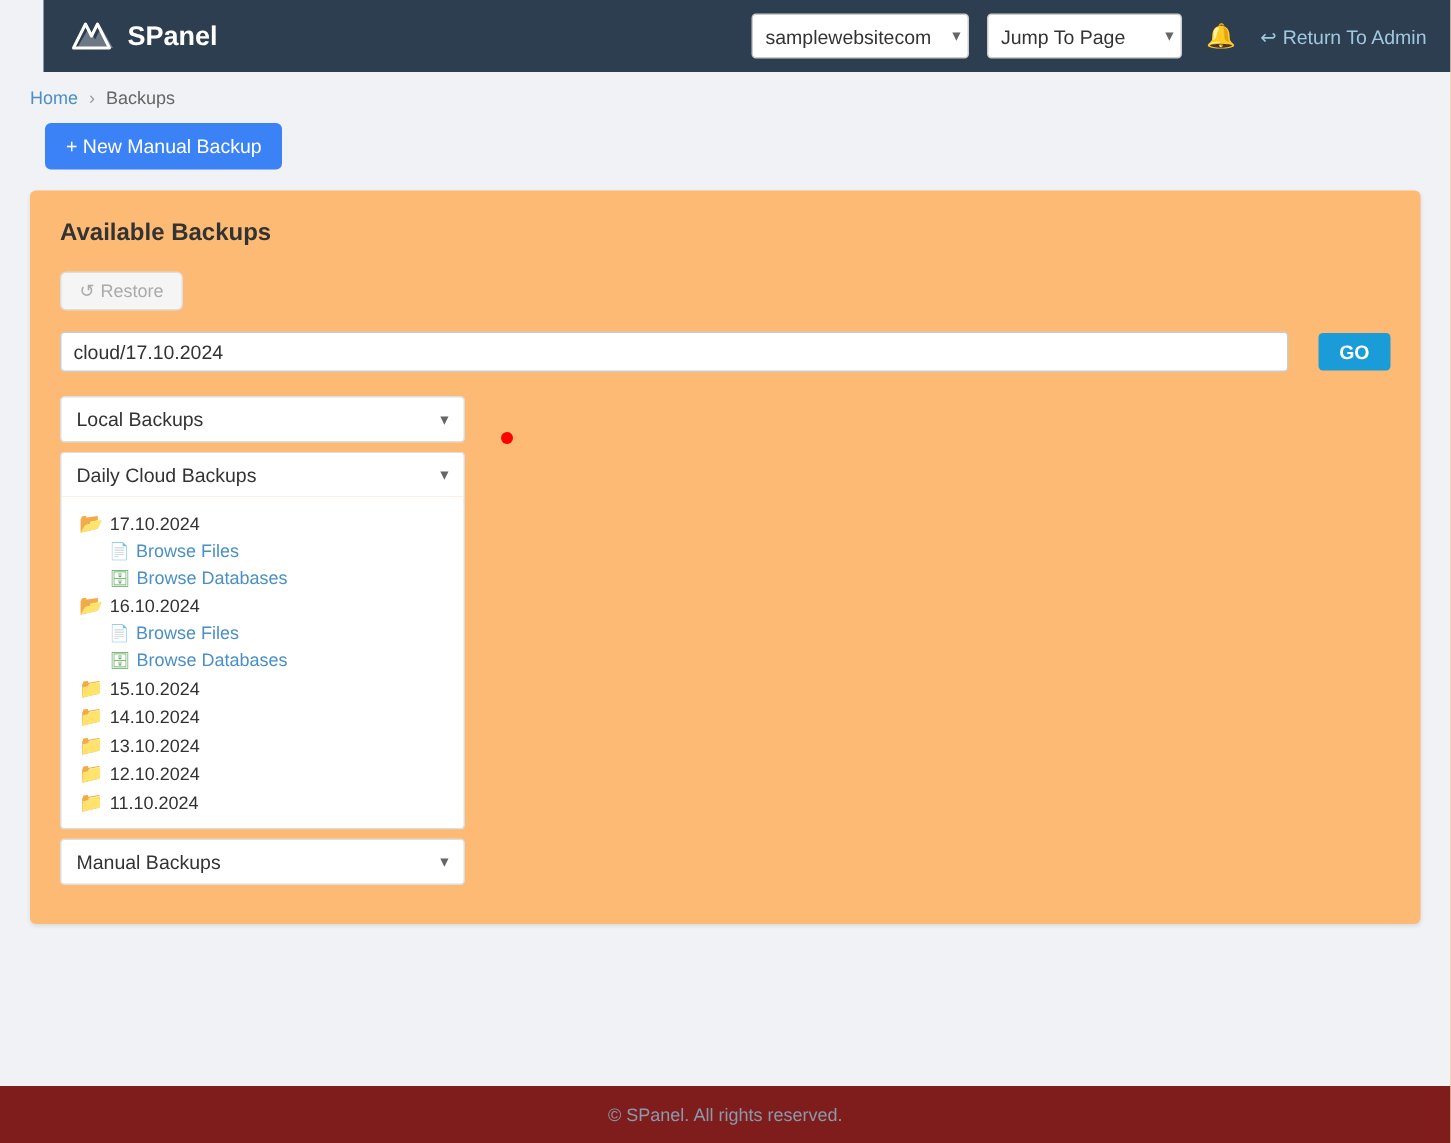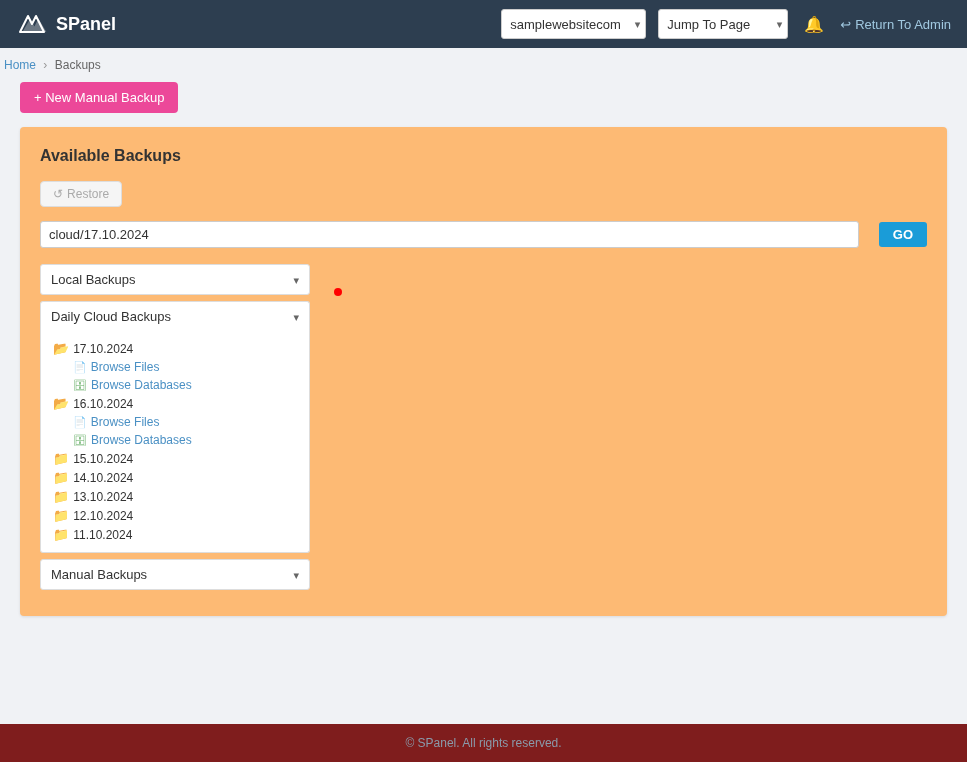--- a/index.html
+++ b/index.html
@@ -1,55 +1,55 @@
 <!DOCTYPE html>
 <html><head>
   <meta charset="utf-8">
   <style>
     * { margin: 0; padding: 0; box-sizing: border-box; }
     body { font-family: -apple-system, BlinkMacSystemFont, 'Segoe UI', Arial, sans-serif; font-size: 13px; background: #f0f2f5; min-height: 762px; display: flex; flex-direction: column; }
 
     
-    .header { background: #2d3e50; height: 48px; display: flex; align-items: center; padding: 0 16px; gap: 12px; }
+    .header { background: #2d3e50; height: 48px; display: flex; align-items: center; padding: 0 16px; gap: 12px; margin-left: 29px; }
     .logo-area { display: flex; align-items: center; gap: 8px; margin-right: auto; }
     .logo-icon { width: 32px; height: 24px; }
     .logo-text { color: white; font-size: 18px; font-weight: bold; }
     .header-select { background: white; border: 1px solid #ccc; border-radius: 3px; padding: 4px 24px 4px 8px; font-size: 13px; color: #333; appearance: none; -webkit-appearance: none; cursor: pointer; height: 30px; }
     .select-wrapper { position: relative; display: inline-block; }
     .select-wrapper::after { content: '▾'; position: absolute; right: 6px; top: 50%; transform: translateY(-50%); color: #666; pointer-events: none; font-size: 11px; }
     .bell-icon { color: #a0b0c0; font-size: 16px; cursor: pointer; padding: 4px; }
     .return-admin { color: #a0c8e0; font-size: 13px; cursor: pointer; white-space: nowrap; display: flex; align-items: center; gap: 4px; }
 
     
-    .breadcrumb-bar { padding: 10px 4px; font-size: 12px; color: #666; }
+    .breadcrumb-bar { padding: 10px 20px; font-size: 12px; color: #666; }
     .breadcrumb-bar a { color: #4a90c4; text-decoration: none; }
     .breadcrumb-sep { margin: 0 4px; color: #999; }
 
     
     .main { padding: 0 20px 20px 20px; flex: 1; }
-    .new-backup-btn { background: #ec4899; color: white; border: none; border-radius: 4px; padding: 8px 14px; font-size: 13px; cursor: pointer; display: inline-flex; align-items: center; gap: 5px; margin-bottom: 14px; }
+    .new-backup-btn { background: #3b82f6; color: white; border: none; border-radius: 4px; padding: 8px 14px; font-size: 13px; cursor: pointer; display: inline-flex; align-items: center; gap: 5px; margin-bottom: 14px; margin-left: 10px; }
 
     
     .card { background: #fdba74; border-radius: 4px; padding: 20px; box-shadow: 0 1px 3px rgba(0,0,0,0.1); }
     .card-title { font-size: 16px; font-weight: 600; color: #333; margin-bottom: 16px; }
 
     
     .restore-btn { background: #f5f5f5; color: #aaa; border: 1px solid #ddd; border-radius: 4px; padding: 5px 12px; font-size: 12px; cursor: not-allowed; display: inline-flex; align-items: center; gap: 4px; margin-bottom: 14px; }
 
     
     .path-row { display: flex; align-items: center; gap: 20px; margin-bottom: 16px; }
     .path-input { flex: 1; border: 1px solid #ccc; border-radius: 3px; padding: 5px 8px; font-size: 13px; color: #333; background: white; }
     .go-btn { background: #1a9cd8; color: white; border: none; border-radius: 3px; padding: 5px 14px; font-size: 13px; cursor: pointer; font-weight: 700; }
 
     
     .content-row { display: flex; gap: 20px; }
 
     
     .left-panel { width: 270px; flex-shrink: 0; }
-    .accordion-header { background: white; border: 1px solid #ddd; border-radius: 3px; padding: 7px 10px; display: flex; justify-content: space-between; align-items: flex-end; cursor: pointer; margin-bottom: 6px; color: #333; font-size: 13px; }
+    .accordion-header { background: white; border: 1px solid #ddd; border-radius: 3px; padding: 7px 10px; display: flex; justify-content: space-between; align-items: center; cursor: pointer; margin-bottom: 6px; color: #333; font-size: 13px; }
     .accordion-body { border: 1px solid #ddd; border-radius: 3px; padding: 8px 4px; margin-bottom: 6px; background: white; }
     .tree-item { display: flex; align-items: center; gap: 4px; padding: 2px 8px; color: #4a90c4; font-size: 12px; cursor: pointer; }
     .tree-item.folder { color: #333; cursor: default; }
     .folder-icon { color: #e8a020; font-size: 13px; }
     .file-icon { color: #4a90c4; font-size: 11px; }
     .db-icon { color: #5ba85a; font-size: 11px; }
     .tree-sub { padding-left: 20px; }
     .chevron { font-size: 11px; color: #666; }
 
     

